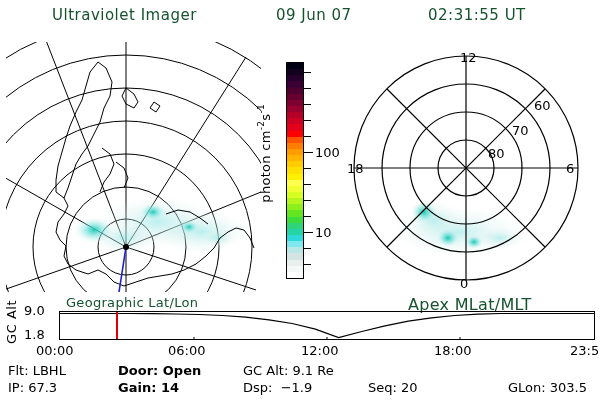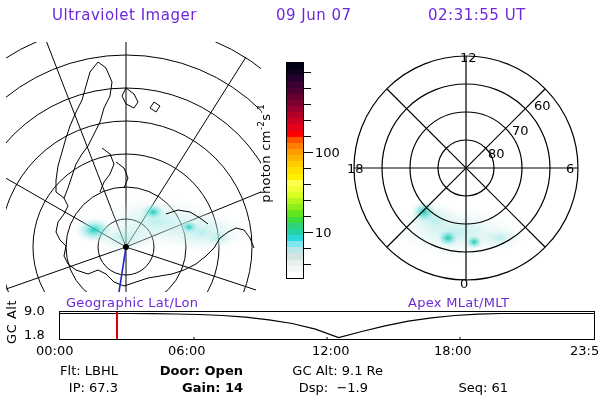--- a/index.html
+++ b/index.html
@@ -1,20 +1,20 @@
 <!DOCTYPE html>
 <html><head>
 <meta charset="utf-8">
 <style>
   html,body{margin:0;padding:0;background:#ffffff;}
   body{width:600px;height:400px;overflow:hidden;
        font-family:"DejaVu Sans","Liberation Sans",sans-serif;color:#000;}
   #root{position:relative;width:600px;height:400px;}
 
-  .t{position:absolute;white-space:pre;color:#6d28d9;}
+  .t{position:absolute;white-space:pre;color:#14532d;}
 
   
   #hdr-title{left:52px;  top:6px;  font-size:15px;letter-spacing:.5px;}
   #hdr-date{ left:276px; top:6px;  font-size:15px;letter-spacing:.5px;}
   #hdr-time{ left:428px; top:6px;  font-size:15px;letter-spacing:.5px;}
 
   
   #geo-panel{position:absolute;left:6px;top:42px;width:255px;height:250px;}
   #geo-panel svg,#mlt-panel svg{display:block;}
   #mlt-panel{position:absolute;left:338px;top:42px;width:258px;height:252px;}
@@ -27,39 +27,39 @@
   .cb-tick{position:absolute;left:304px;width:7px;height:1px;background:#000;}
   .cb-tick.major{width:9px;}
   .cb-lab{position:absolute;left:315px;font-size:13px;line-height:1;}
   #cbar-axis-label{position:absolute;left:256px;top:104px;font-size:13px;
       writing-mode:vertical-rl;transform:rotate(180deg);white-space:nowrap;
       letter-spacing:.3px;}
   #cbar-axis-label sup{font-size:9px;}
 
   
   #geo-sub{left:66px; top:295px;font-size:13px;letter-spacing:.3px;}
-  #mlt-sub{left:408px;top:295px;font-size:13px;letter-spacing:.3px;}
+  #mlt-sub{left:408px;top:295px;font-size:16px;letter-spacing:.3px;}
 
   
   #orbit-box{position:absolute;left:59px;top:311px;width:536px;height:29px;
              border:1px solid #000;box-sizing:border-box;}
   #orbit-svg{position:absolute;left:0;top:0;}
   #orbit-cursor{position:absolute;top:0;width:2px;height:100%;background:#e00000;}
   #alt-axis-name{position:absolute;left:4px;top:300px;font-size:13px;
       writing-mode:vertical-rl;transform:rotate(180deg);letter-spacing:.5px;}
   .alt-lab{position:absolute;left:24px;font-size:13px;}
 
   
   .tm{position:absolute;top:343px;font-size:13px;}
 
   
   #footer{position:absolute;left:8px;top:362px;width:584px;
           font-size:13px;line-height:17px;}
   #footer .row{display:flex;}
-  #footer .c{white-space:pre;text-align:right;}
+  #footer .c{white-space:pre;}
   #footer .c1{width:110px;} #footer .c2{width:125px;font-weight:bold;}
   #footer .c3{width:125px;} #footer .c4{width:140px;}
   #footer .c5{width:auto;}
 </style>
 </head>
 <body>
 
 <div id="root">
 
   <div class="t" id="hdr-title">Ultraviolet Imager</div>
@@ -253,35 +253,36 @@
         <line x1="134" y1="25" x2="134" y2="27"></line>
         <line x1="267" y1="25" x2="267" y2="27"></line>
         <line x1="400" y1="25" x2="400" y2="27"></line>
       </g>
     </svg>
     <div id="orbit-cursor" style="left: 55.9958px; background: rgb(224, 0, 0);"></div>
   </div>
 
   <div class="tm" id="tm0" style="left:36px;">00:00</div>
   <div class="tm" id="tm1" style="left:168px;">06:00</div>
-  <div class="tm" id="tm2" style="left:312px;">12:00</div>
+  <div class="tm" id="tm2" style="left:301px;">12:00</div>
   <div class="tm" id="tm3" style="left:434px;">18:00</div>
   <div class="tm" id="tm4" style="left:570px;">23:59</div>
 
   <div id="footer">
     <div class="row">
       <span class="c c1">Flt: LBHL</span>
       <span class="c c2">Door: Open</span>
       <span class="c c4">GC Alt: 9.1 Re</span>
     </div>
     <div class="row">
       <span class="c c1">IP: 67.3</span>
       <span class="c c2">Gain: 14</span>
       <span class="c c3">Dsp:  −1.9</span>
-      <span class="c c4">Seq: 61</span>
+      <span class="c c4">Seq: 20</span>
+      <span class="c c5">GLon: 303.5</span>
     </div>
   </div>
 
 <div class="cb-tick major" style="top: 152px;"></div>
     <div class="cb-tick major" style="top: 232px;"></div>
     <div class="cb-tick" style="top: 72px;"></div>
     <div class="cb-tick" style="top: 88px;"></div>
     <div class="cb-tick" style="top: 104px;"></div>
     <div class="cb-tick" style="top: 120px;"></div>
     <div class="cb-tick" style="top: 136px;"></div>

